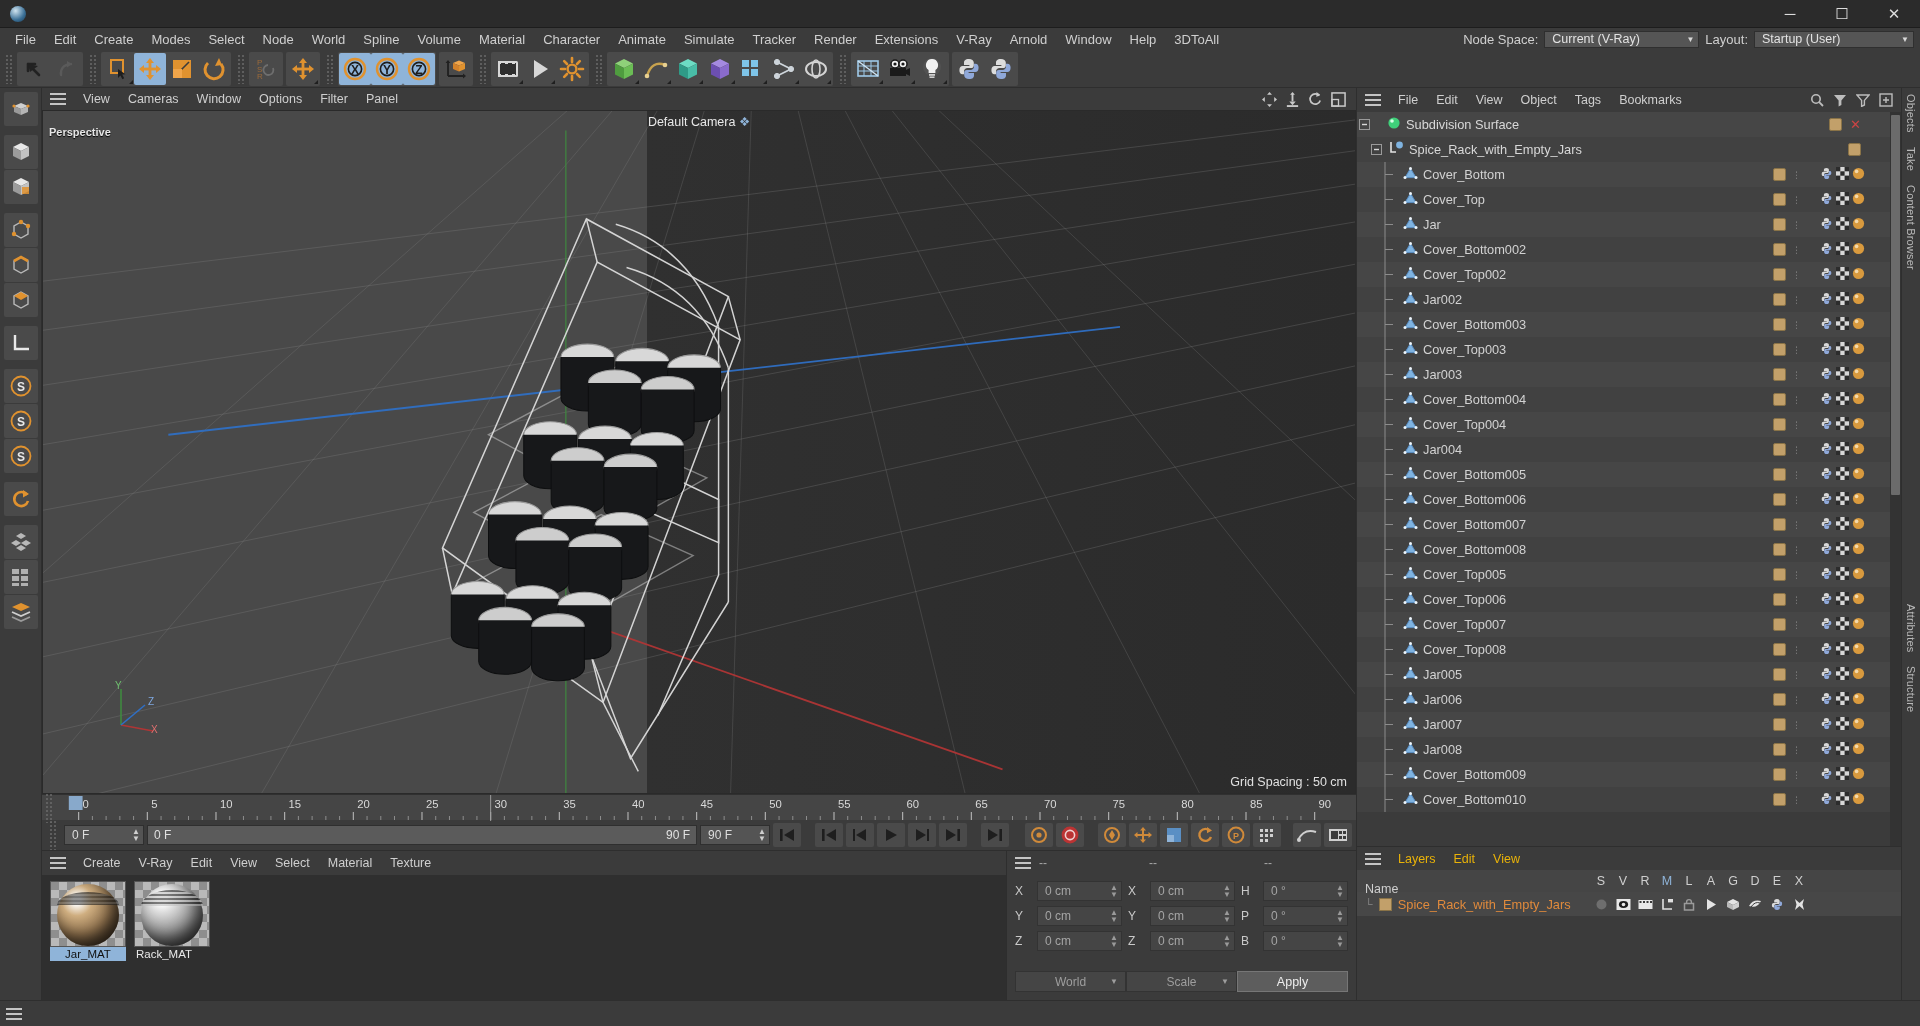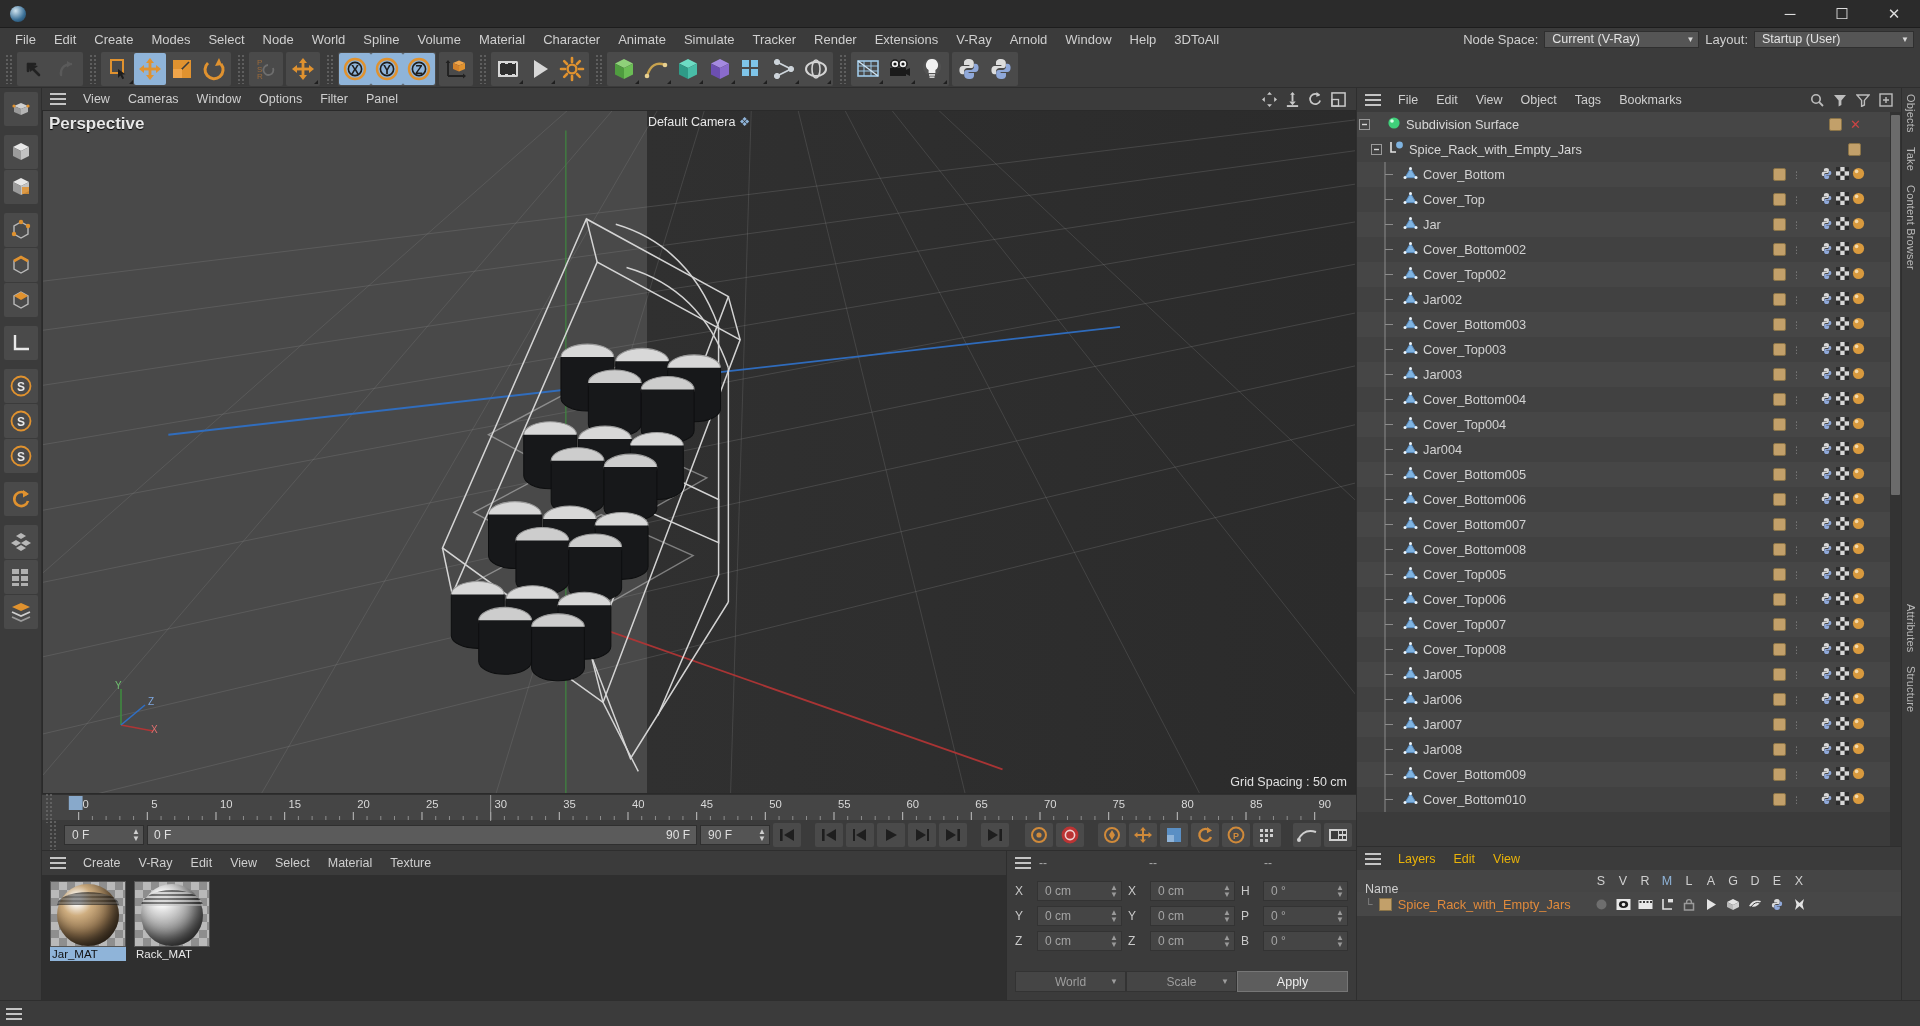--- a/index.html
+++ b/index.html
@@ -57,21 +57,21 @@
   #viewcol{ flex:1; display:flex; flex-direction:column; min-width:0; }
   #vpheader{ height:22px; background:#3b3b3b; display:flex; align-items:center;
     padding-left:4px; }
   #vpheader .ham{ width:16px; margin:0 8px 0 4px; }
   #vpheader .mi{ padding:2px 9px; font-size:12.5px; color:#cfcfcf; }
   #vpheader .vpicons{ margin-left:auto; display:flex; gap:8px; padding-right:10px; }
 
   #viewport{ flex:1; position:relative; overflow:hidden;
     background:linear-gradient(to right,#494949 0%,#494949 46%,#303030 46%,#2b2b2b 100%);
     border:1px solid #2a2a2a; }
-  #viewport .vplabel{ position:absolute; left:6px; top:3px; font-size:17px;
+  #viewport .vplabel{ position:absolute; left:6px; top:15px; font-size:11px;
     color:#e6e6e6; font-weight:bold; text-shadow:0 1px 1px #000; }
   #viewport .camlabel{ position:absolute; left:50%; top:3px; transform:translateX(-50%);
     font-size:12.5px; color:#e8e8e8; }
   #viewport .gridlabel{ position:absolute; right:8px; bottom:4px; font-size:12.5px;
     color:#e0e0e0; }
   #viewport .axiswidget{ position:absolute; left:68px; bottom:55px; }
 
   
   #timeline{ background:#3b3b3b; }
   #tlruler{ height:26px; display:flex; align-items:center; position:relative;
@@ -98,21 +98,21 @@
   #matarea{ flex:1; background:#2f2f2f; padding:6px 8px; display:flex; gap:8px;
     align-items:flex-start; }
   .matcell{ width:76px; }
   .matthumb{ width:76px; height:66px; border:1px solid #555; position:relative; overflow:hidden;
     background:
       repeating-conic-gradient(#b9b9b9 0% 25%, #8e8e8e 0% 50%) 0 0/16px 16px; }
   .matthumb .ball{ position:absolute; left:6px; top:2px; width:62px; height:62px;
     border-radius:50%; }
   .matname{ font-size:11.5px; padding:1px 2px; color:#e8e8e8; white-space:nowrap;
     overflow:hidden; }
-  .matname.sel{ background:#8fb4d9; color:#101010; }
+  .matname.sel{ background:#8fb4d9; color:#101010;text-align:center; }
 
   #coordpanel{ flex:1; display:flex; flex-direction:column; }
   #coordhdr{ height:24px; display:flex; align-items:center; padding-left:4px; gap:0; }
   #coordhdr .ham{ width:16px; margin:0 8px 0 4px; }
   #coordhdr .dash{ font-size:12px; color:#a8a8a8; }
   #coordgrid{ flex:1; padding:6px 8px; display:grid;
     grid-template-columns:16px 1fr 16px 1fr 16px 1fr; gap:5px 6px; align-content:start; }
   #coordgrid .axlbl{ font-size:12px; color:#c9c9c9; display:flex; align-items:center; }
   .cfield{ height:20px; background:#454545; border:1px solid #333; display:flex;
     align-items:center; padding:0 3px 0 7px; font-size:12px; color:#a5a5a5; }

